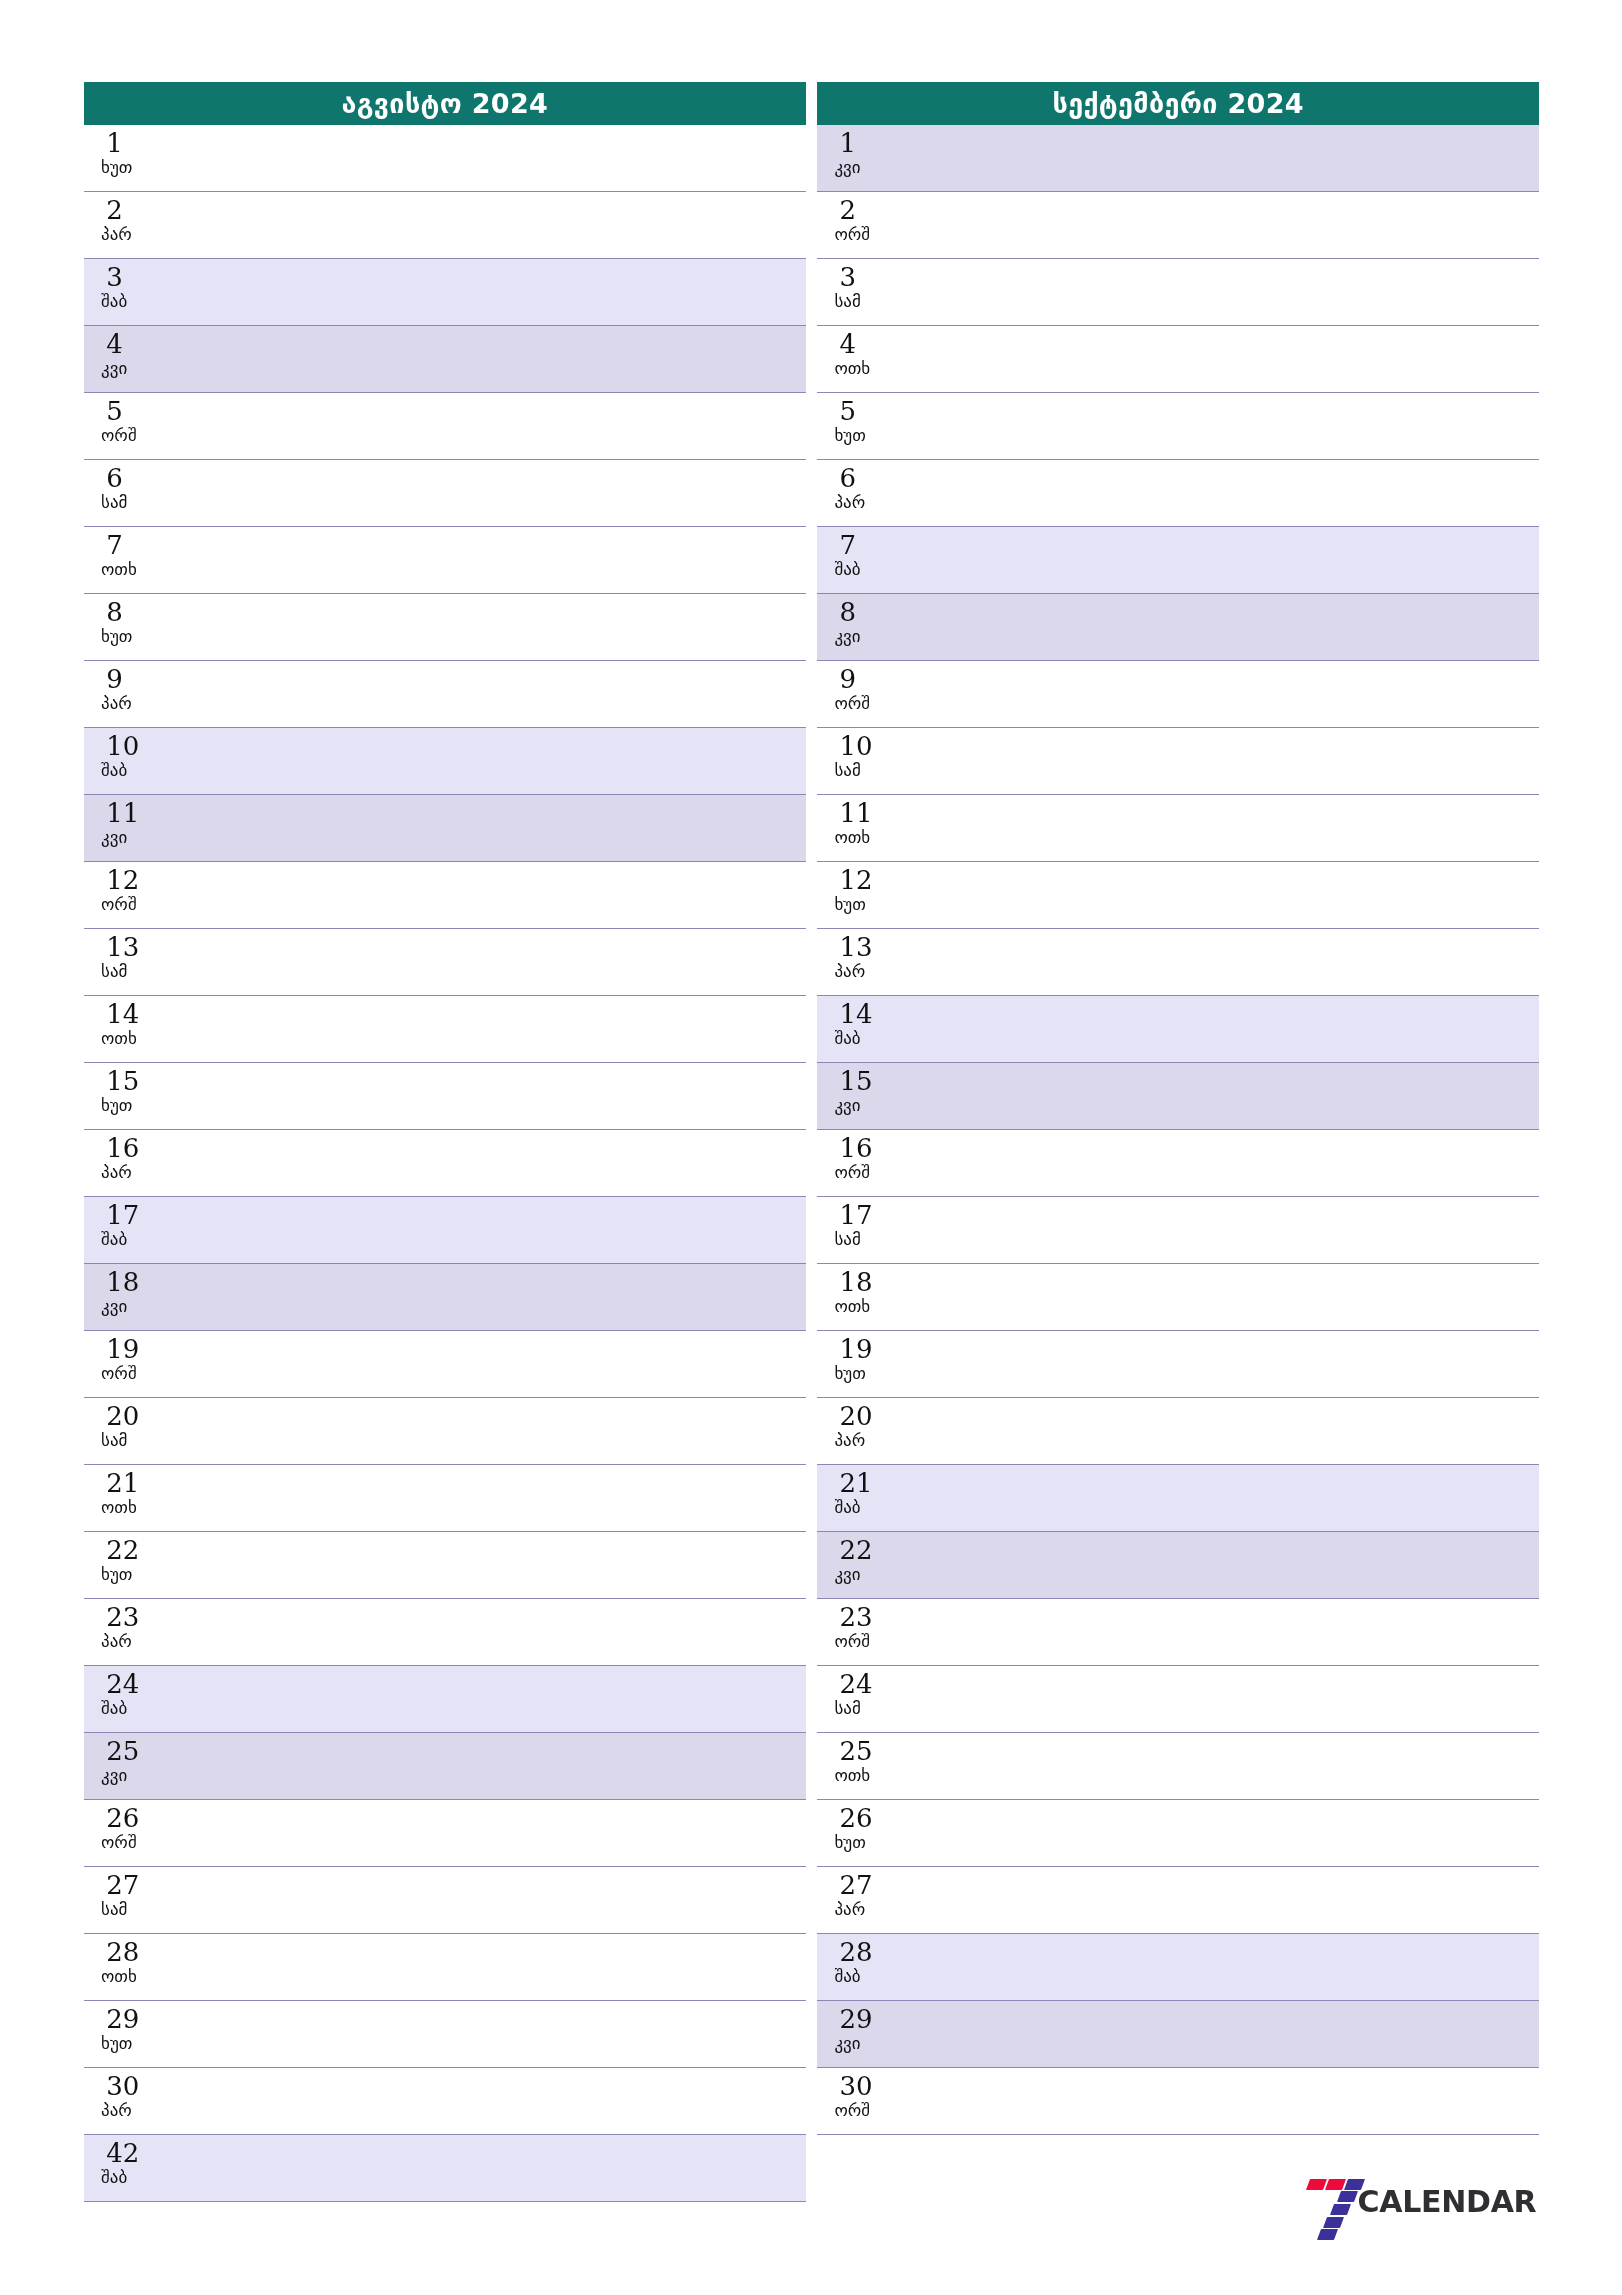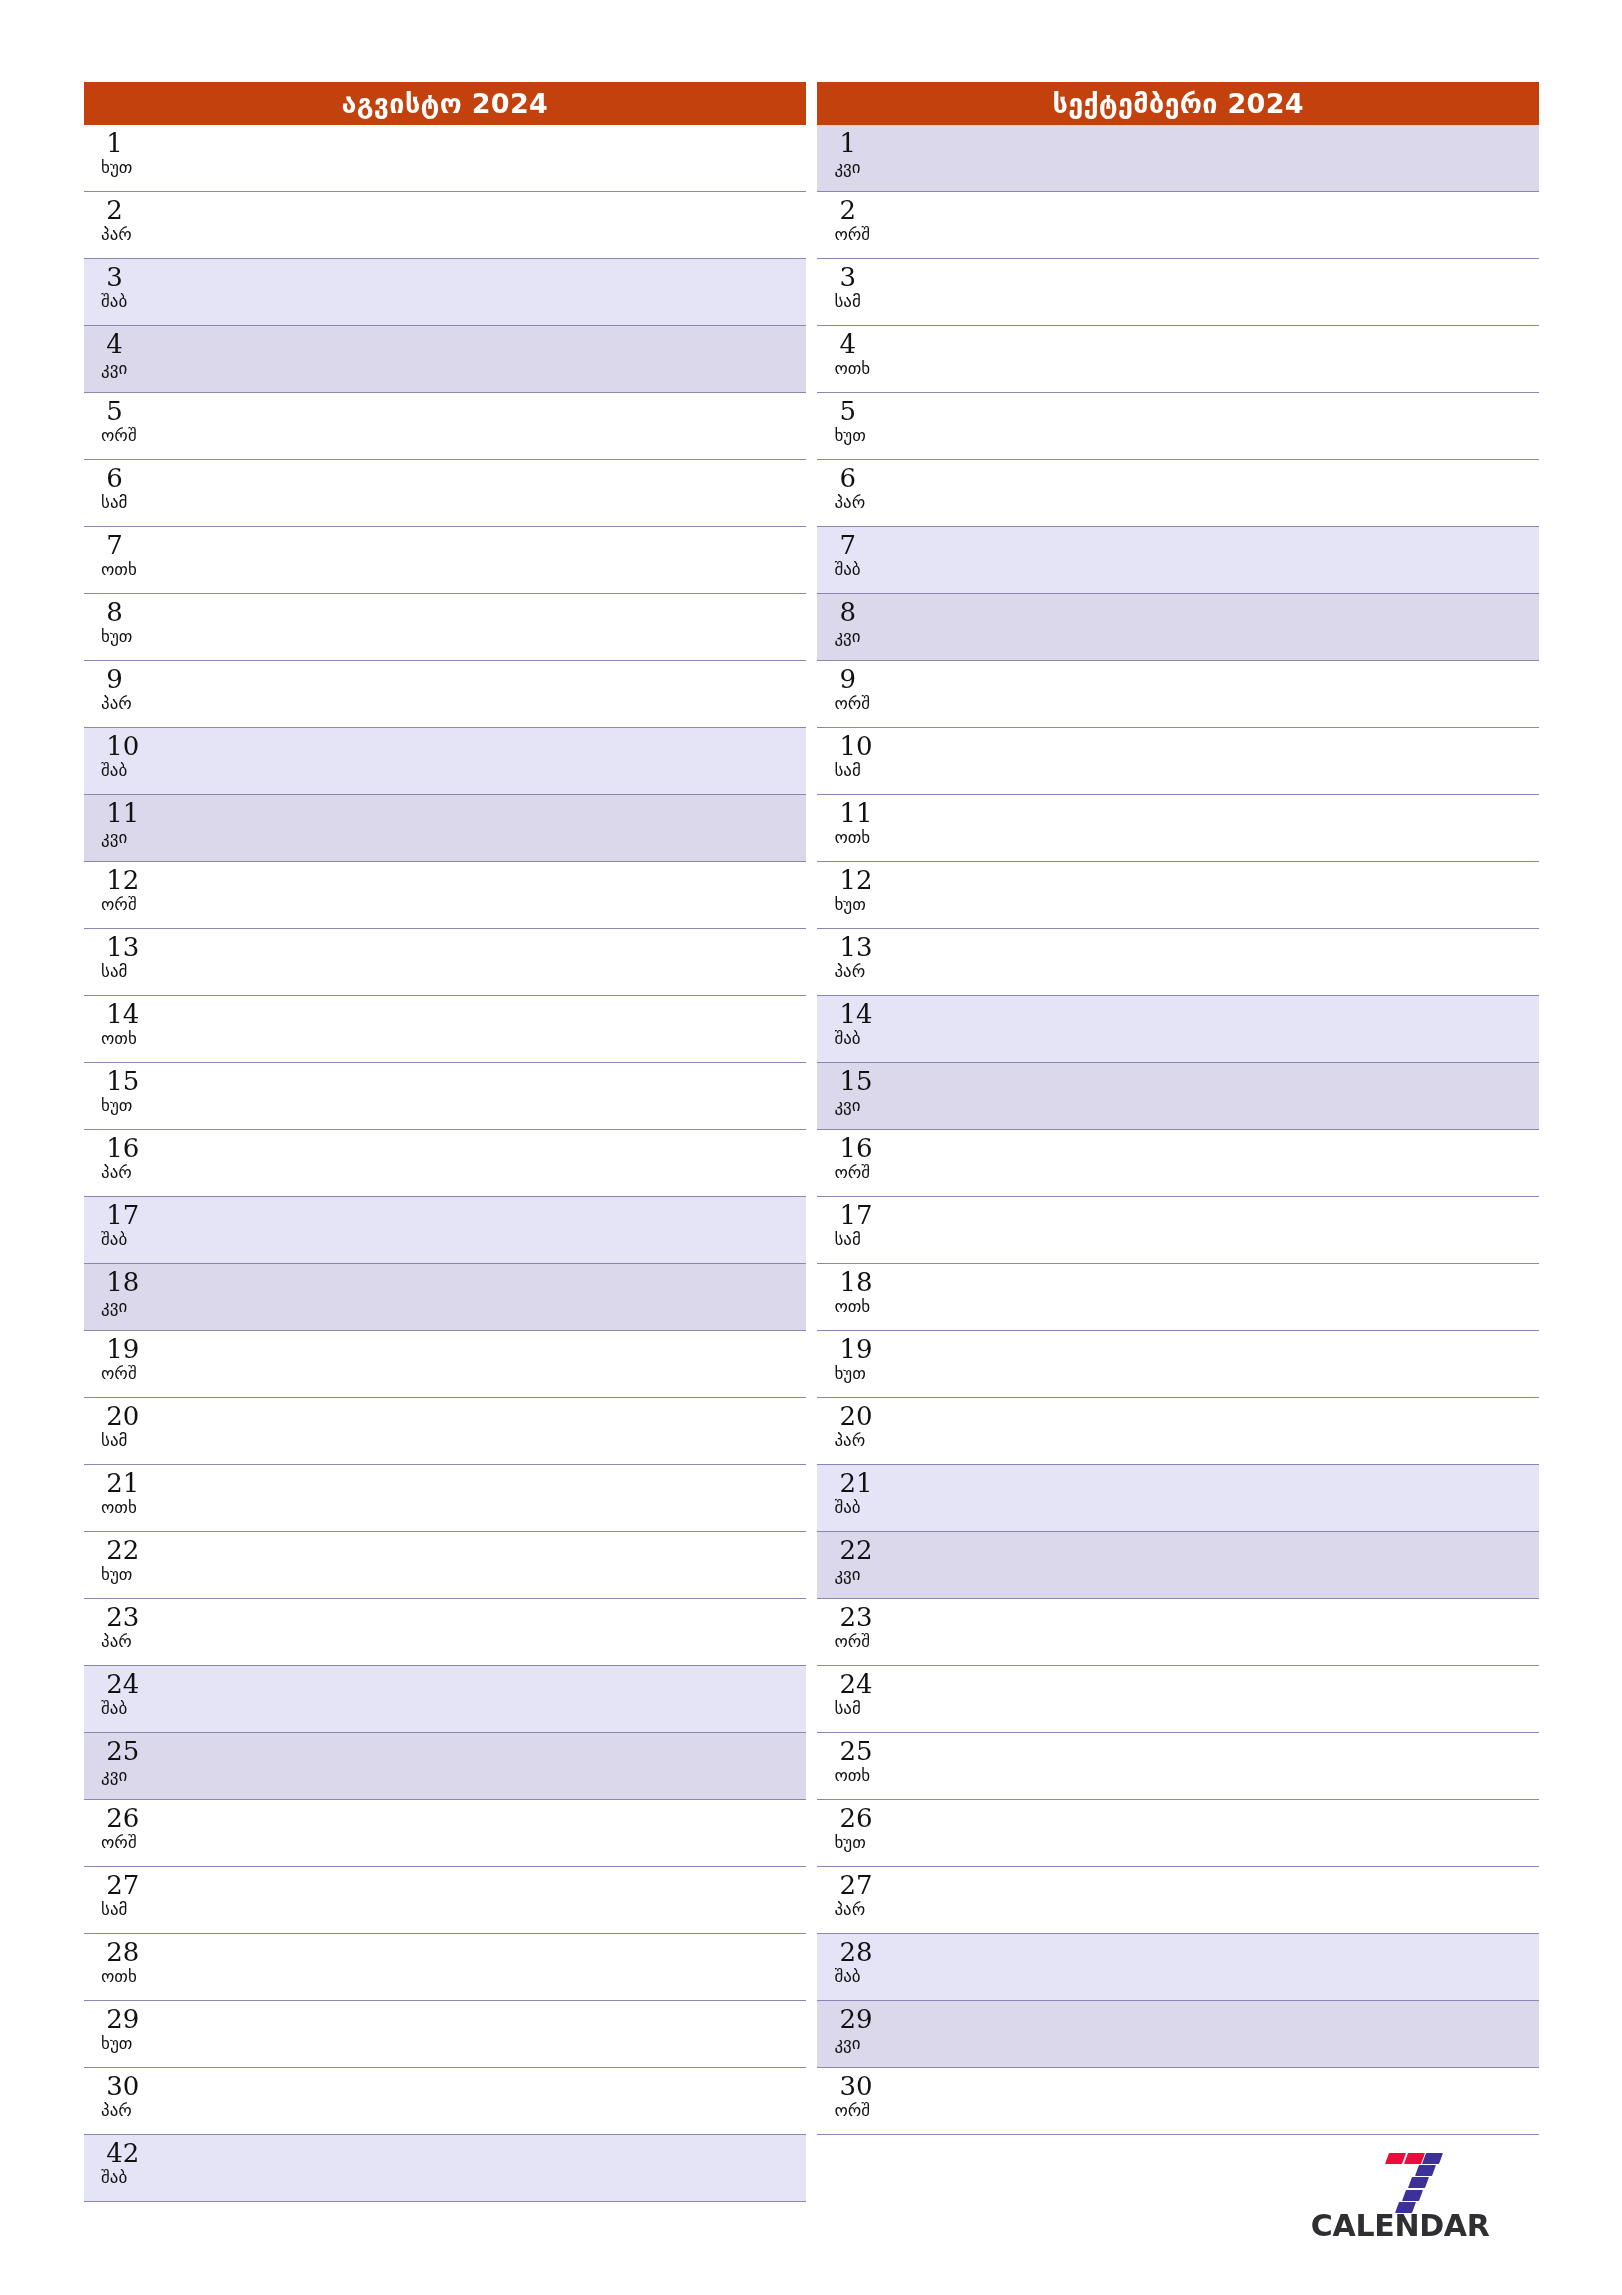--- a/index.html
+++ b/index.html
@@ -29,21 +29,21 @@
 
   .month-col {
     width: 722px;
     display: flex;
     flex-direction: column;
     position: relative;
   }
 
   .month-header {
     height: 43px;
-    background: #c2410c;
+    background: #0f766e;
     color: #ffffff;
     display: flex;
     align-items: center;
     justify-content: center;
     font-family: "DejaVu Sans", "Liberation Sans", sans-serif;
     font-size: 27px;
     font-weight: bold;
     letter-spacing: 0.3px;
     line-height: 1;
     box-sizing: border-box;
@@ -93,21 +93,20 @@
     right: 0;
     bottom: 0;
     width: 275px;
     height: 79px;
     display: flex;
     align-items: center;
     justify-content: flex-end;
     gap: 11.8px;
     padding-right: 2.6px;
     box-sizing: border-box;
-    flex-direction: column;
   }
 
   .logo-mark {
     width: 48px;
     height: 48px;
     position: relative;
     flex: 0 0 auto;
   }
   .logo-mark span {
     position: absolute;

